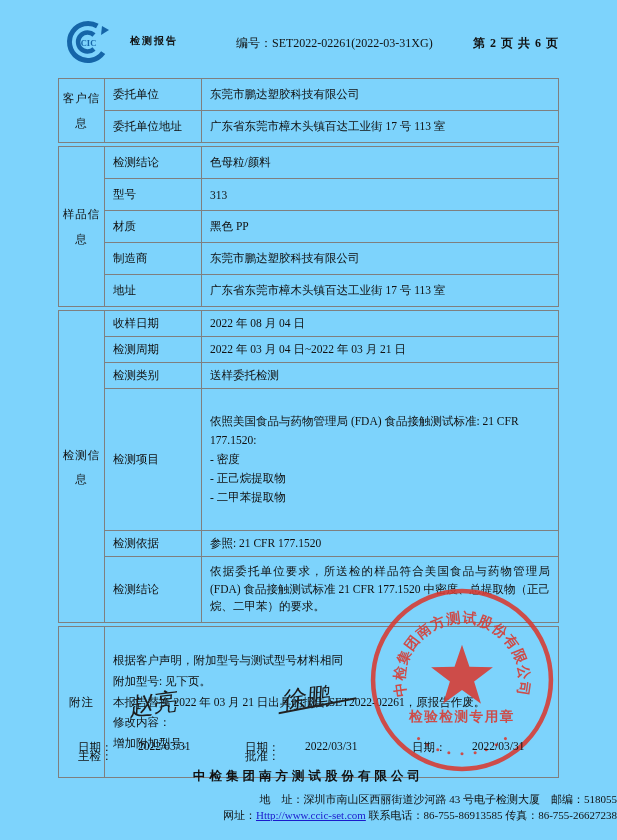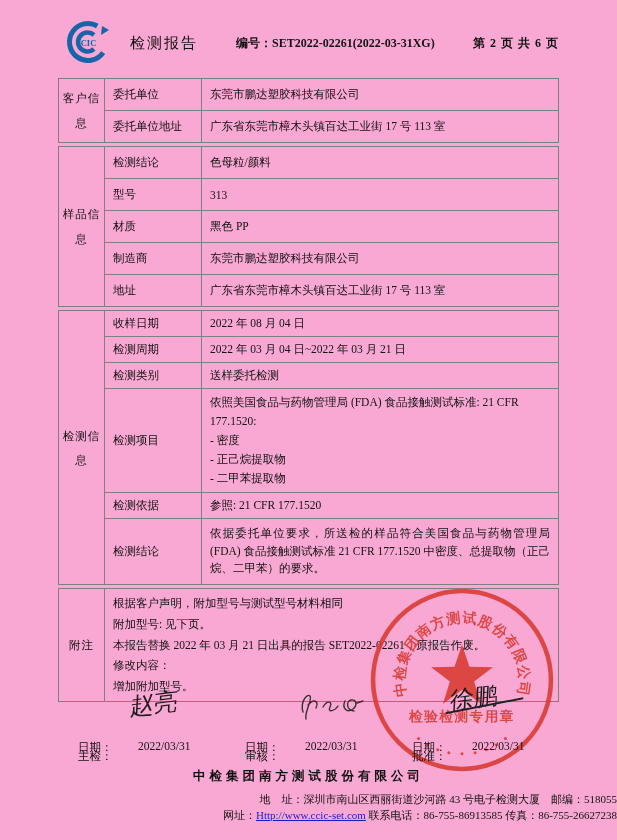--- a/index.html
+++ b/index.html
@@ -1,36 +1,36 @@
 <!DOCTYPE html>
 <html><head>
 <meta charset="utf-8">
 <style>
   * { margin:0; padding:0; box-sizing:border-box; }
   html,body { background:#fff; }
   body { font-family:"Liberation Serif","DejaVu Serif",serif; color:#111; }
-  .page { position:relative; width:617px; height:840px; background:#f9a8d4; overflow:hidden; }
+  .page { position:relative; width:617px; height:840px; background:#7dd3fc; overflow:hidden; }
 
   
   .hdr { position:absolute; left:58px; top:14px; width:501px; height:56px; }
   .hdr-logo { position:absolute; left:6px; top:4px; }
-  .hdr-title { position:absolute; left:72px; top:20px; font-size:15px; font-weight:normal; letter-spacing:2px; }
-  .hdr-no { position:absolute; left:178px; top:21px; font-size:12px; font-weight:bold; }
+  .hdr-title { position:absolute; left:72px; top:20px; font-size:10px; font-weight:bold; letter-spacing:2px; }
+  .hdr-no { position:absolute; left:178px; top:21px; font-size:12px; font-weight:normal; }
   .hdr-page { position:absolute; right:0px; top:21px; font-size:12px; font-weight:bold; letter-spacing:1px; }
 
   
   .tbl-wrap { position:absolute; left:58px; top:78px; width:501px; }
   table.sec { width:100%; border-collapse:collapse; table-layout:fixed; margin-bottom:3px; }
   table.sec td { border:1px solid #7f7f7f; font-size:11.5px; vertical-align:middle; }
   td.grp { width:46px; text-align:center; line-height:2.1; letter-spacing:1px; padding:2px; }
   td.lbl { width:97px; padding:4px 8px; }
   td.val { padding:4px 8px; }
   tr.r33 td { height:32px; }
   tr.r27 td { height:26px; }
-  td.multiline { line-height:1.65; padding:4px 8px; }
+  td.multiline { line-height:1.65; padding:23px 8px; }
   td.just { text-align:justify; line-height:1.55; padding:6px 8px; }
   .note-line { line-height:1.8; }
 
   
   .stamp { position:absolute; left:366px; top:584px; width:192px; height:192px; opacity:.88; pointer-events:none; }
 
   
   .sign-area { position:absolute; left:58px; top:694px; width:501px; height:34px; display:flex; }
   .sign-block { position:relative; width:167px; }
   .slabel { position:absolute; left:20px; top:10px; font-size:11.5px;margin-top:45px; }
@@ -183,26 +183,20 @@
         <circle cx="138" cy="153" r="1.5"></circle>
     </g>
   </svg>
 
   <div class="sign-area">
     <div class="sign-block">
       <span class="slabel">主检：</span>
       <span class="sig-text">赵亮</span>
     </div>
     <div class="sign-block">
-      <span class="slabel">审核：</span>
-      <svg class="sig-squiggle" width="78" height="40" viewBox="0 0 78 40">
-        <path d="M10 26 C7 16 14 7 17 10 C20 13 11 27 13 33 M15 19 C21 12 26 15 23 22 M30 21 C34 14 40 15 37 21 C34 27 42 25 45 20 M52 15 C49 21 53 28 60 23 C65 19 63 13 58 14 C53 15 53 24 61 25 M64 17 L70 15" stroke="#333" fill="none" stroke-width="1.4" stroke-linecap="round"></path>
-      </svg>
-    </div>
-    <div class="sign-block">
       <span class="slabel">批准：</span>
       <span class="sig-text sig-approve">徐鹏</span>
     </div>
   </div>
 
   <div class="date-area">
     <div class="date-block">
       <span class="dlabel">日期：</span>
       <span class="dvalue">2022/03/31</span>
     </div>

